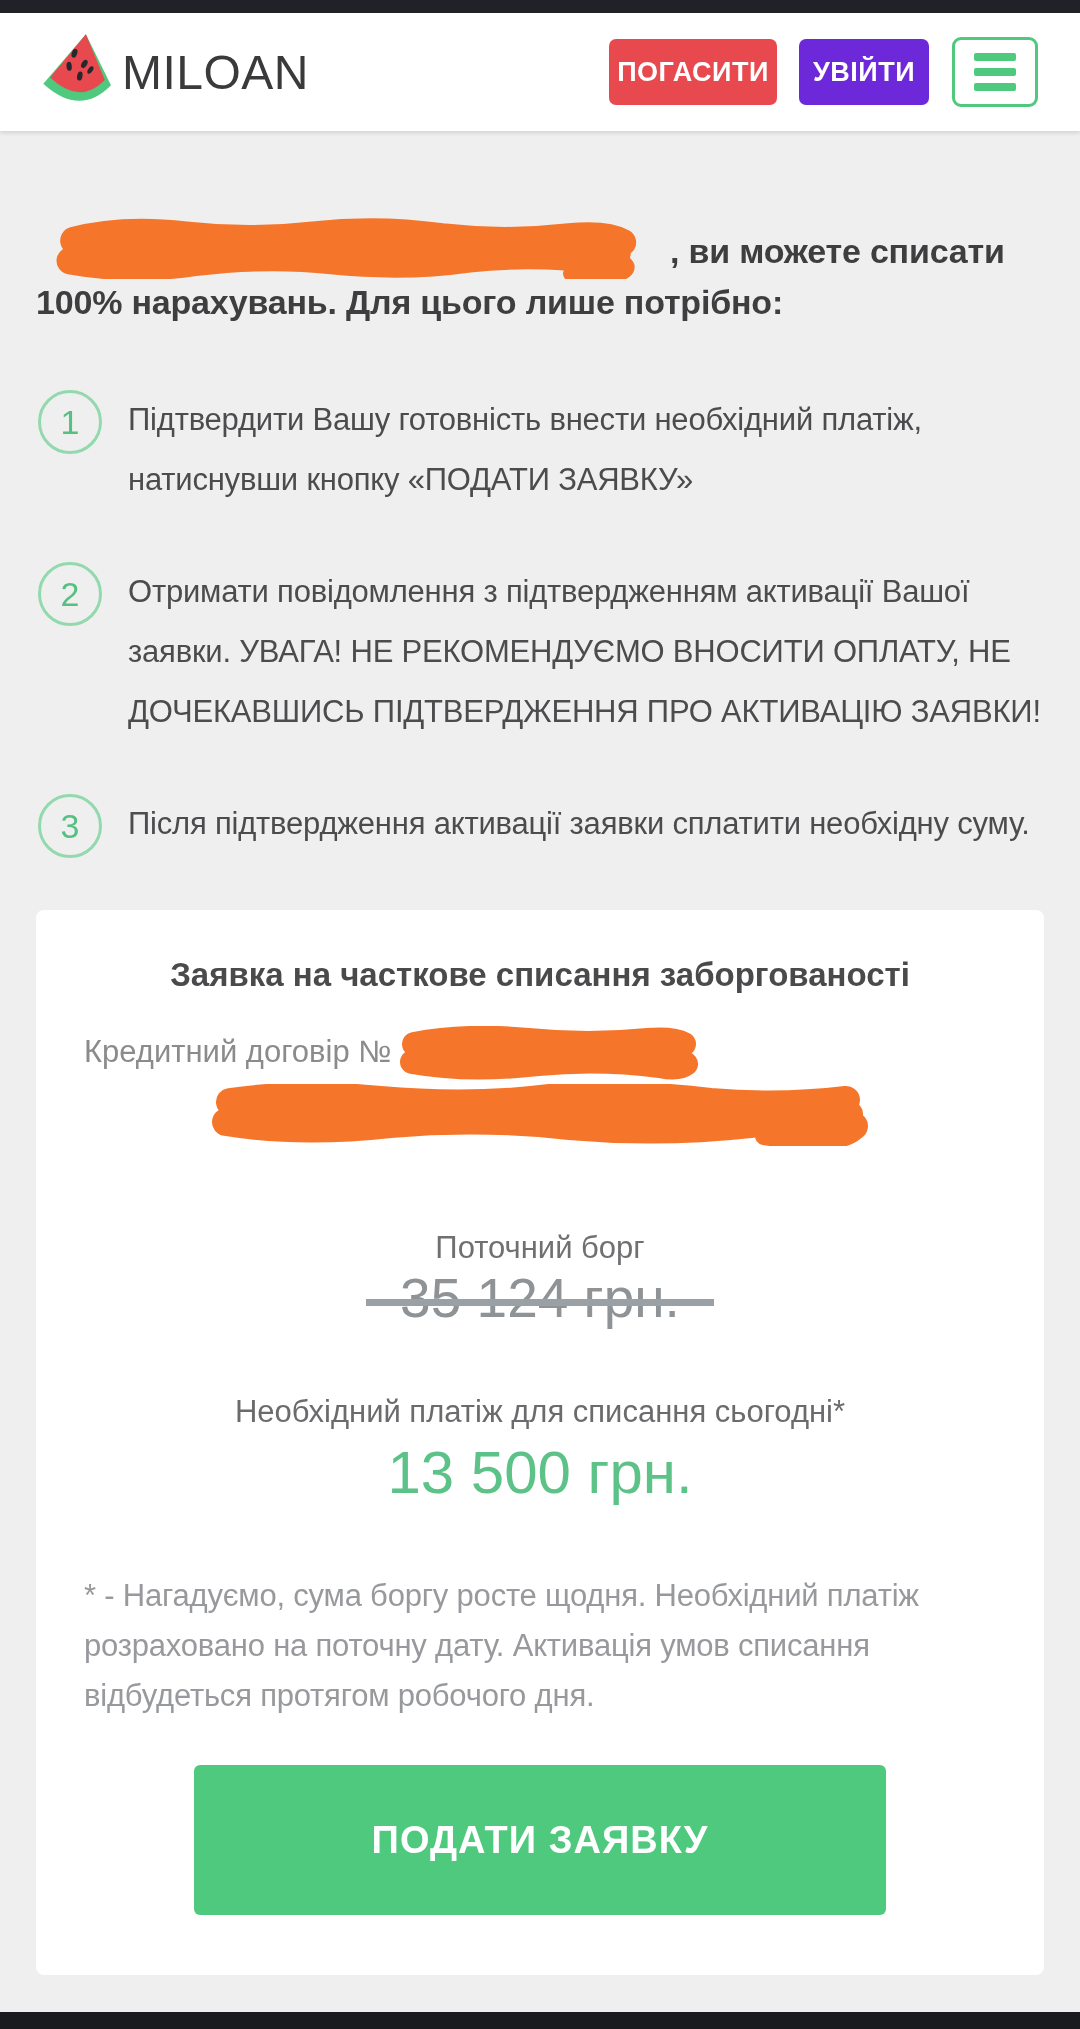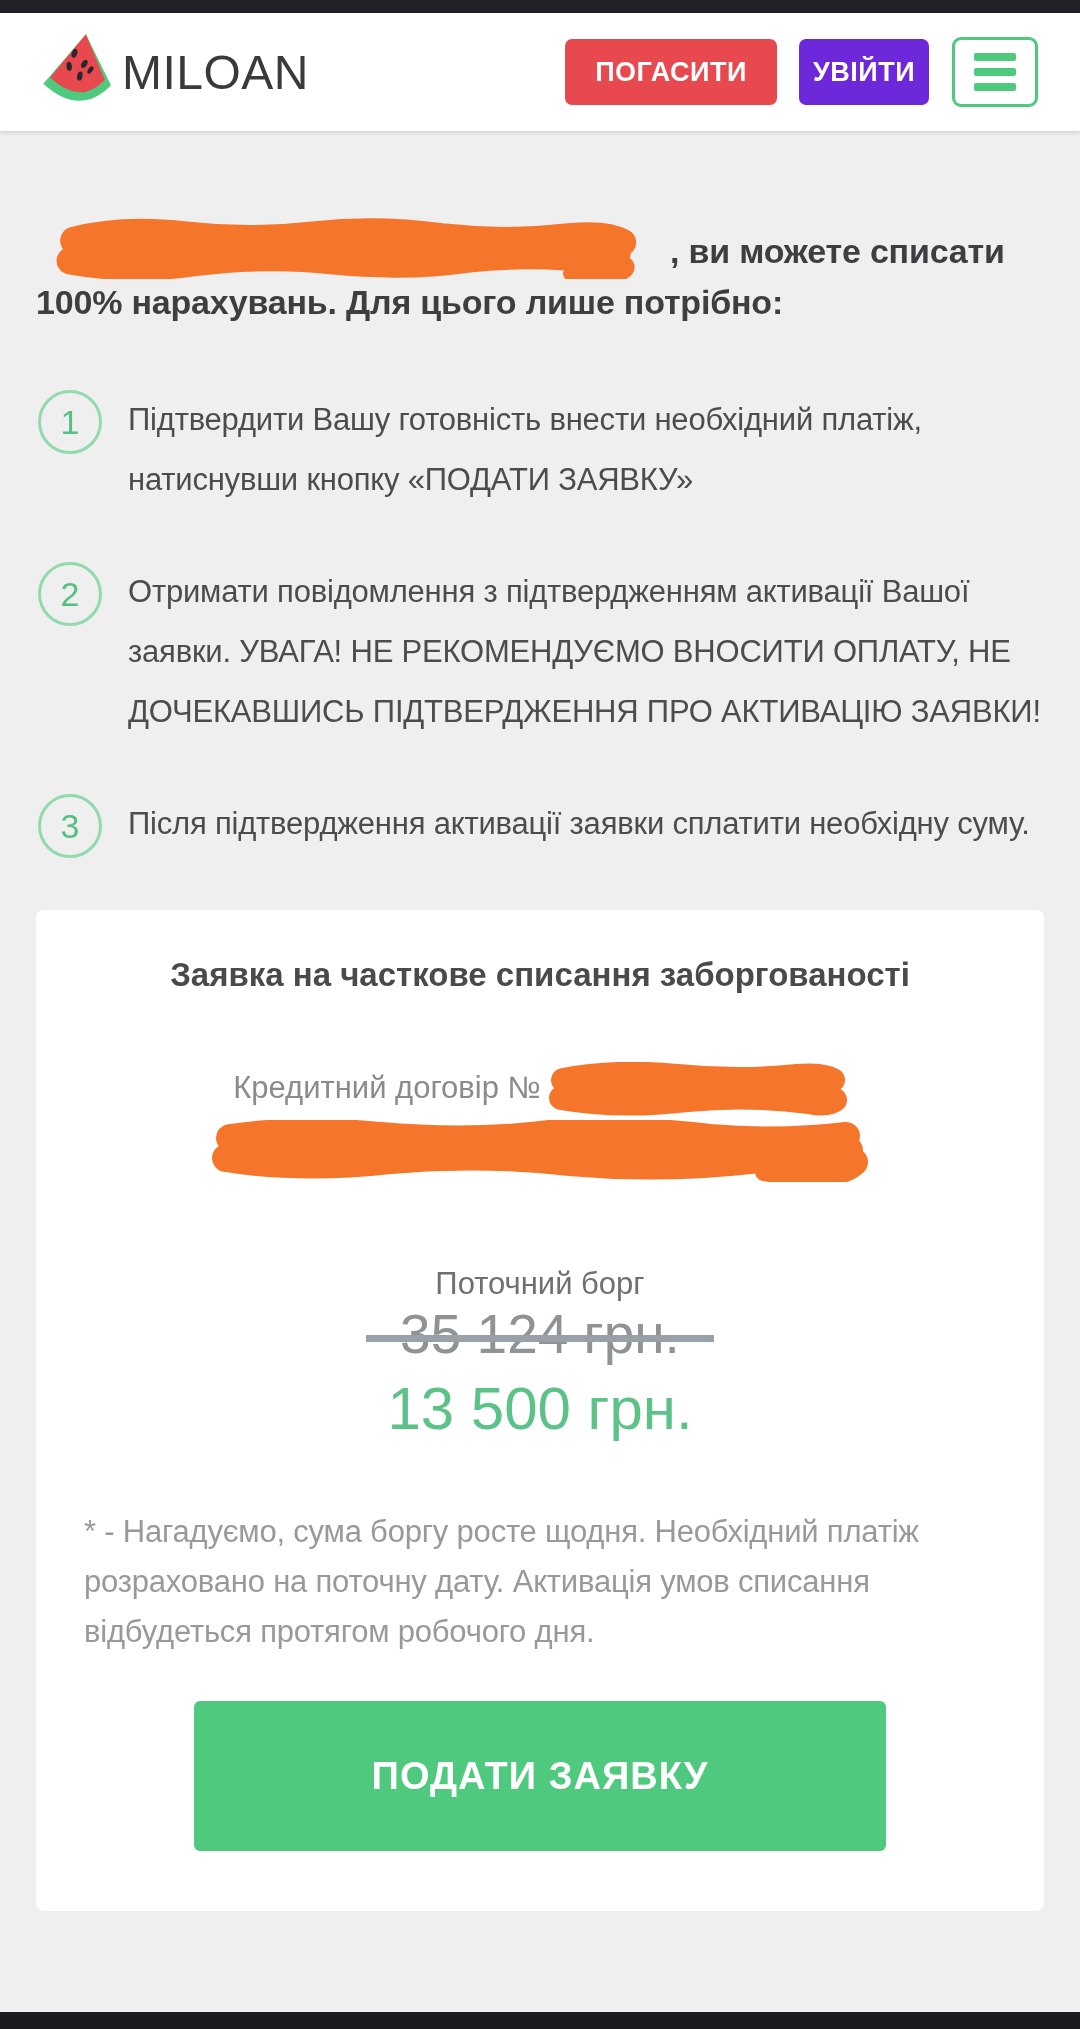--- a/index.html
+++ b/index.html
@@ -11,40 +11,40 @@
   .sysbar-top{height:13px;background:#212227;}
   .sysbar-bottom{position:absolute;left:0;right:0;bottom:0;height:17px;background:#1a1b1f;z-index:9;}
 
   
   header{background:#fff;height:118px;display:flex;align-items:center;
     padding:0 42px 0 38px;box-shadow:0 2px 4px rgba(0,0,0,.12);position:relative;z-index:2;}
   .logo{display:flex;align-items:center;gap:8px;margin-right:auto;text-align:right;}
   .brand{font-size:48px;font-weight:500;color:#3a3a3c;letter-spacing:.5px;}
   .btn{height:66px;border:none;border-radius:7px;color:#fff;font-weight:700;
     font-size:27px;letter-spacing:.5px;font-family:inherit;cursor:pointer;}
-  .btn-repay{background:#e8494e;width:212px;margin-right:22px;}
+  .btn-repay{background:#e8494e;width:168px;margin-right:22px;}
   .btn-login{background:#6d28d9;width:130px;margin-right:23px;}
   .btn-menu{width:86px;height:70px;background:#fff;border:3px solid #4ec97e;border-radius:9px;
     display:flex;flex-direction:column;justify-content:center;align-items:center;gap:7px;cursor:pointer;}
   .btn-menu .bar{width:42px;height:8px;background:#4ec97e;border-radius:2px;}
 
   main{padding:0 36px;}
   .intro{margin:84px 0 0;font-size:34px;line-height:47px;font-weight:700;color:#3e3e40;letter-spacing:-.2px;}
   .scrib-head{display:inline-block;width:640px;height:64px;vertical-align:-16px;margin-left:-6px;}
   .scrib{stroke:#f5762b;fill:none;stroke-linecap:round;stroke-linejoin:round;}
 
   .steps{margin-top:64px;}
   .step{display:flex;margin-bottom:52px;}
   .step-circle{flex:0 0 auto;width:58px;height:58px;border:3px solid #93d9ae;border-radius:50%;
     color:#56c083;font-size:34px;display:flex;align-items:center;justify-content:center;margin:0 26px 0 2px;}
   .step-text{font-size:31px;line-height:60px;color:#4c4c4e;letter-spacing:-.2px;}
 
   .card{background:#fff;border-radius:8px;margin-top:14px;padding:46px 48px 60px;}
   .card-title{text-align:center;font-size:33px;font-weight:700;color:#4a4a4c;margin:0;}
-  .contract{margin-top:68px;text-align:center;font-size:31px;color:#8b8b8d;white-space:nowrap;}
+  .contract{margin-top:32px;text-align:left;font-size:31px;color:#8b8b8d;white-space:nowrap;}
   .scrib-contract{display:inline-block;width:300px;height:56px;vertical-align:-20px;margin-left:6px;}
   .scrib-line2{margin-top:2px;text-align:center;}
   .scrib-line2 svg{width:660px;height:62px;}
 
   .debt-label{margin-top:80px;text-align:center;font-size:31px;color:#707073;}
   .debt-amount-wrap{text-align:center;margin-top:0;}
   .debt-amount{font-size:55px;color:#8f9396;position:relative;display:inline-block;}
   .debt-amount::after{content:"";position:absolute;left:-34px;right:-34px;top:52%;height:7px;background:#9aa1a6;}
 
   .req-label{margin-top:64px;text-align:center;font-size:31px;color:#6b6b6e;}
@@ -129,20 +129,21 @@
           <path class="scrib" stroke-width="26" d="M50 28 Q170 24 290 30 Q410 36 530 28 Q600 24 640 30"></path>
           <path class="scrib" stroke-width="18" d="M630 34 Q660 46 632 54 Q602 60 554 52"></path>
         </svg>
       </div>
 
       <div class="debt-label">Поточний борг</div>
       <div class="debt-amount-wrap">
         <span class="debt-amount">35 124 грн.</span>
       </div>
 
+      <div class="req-label">Необхідний платіж для списання сьогодні*</div>
       <div class="req-value">13 500 грн.</div>
 
       <p class="footnote">* - Нагадуємо, сума боргу росте щодня. Необхідний платіж розраховано на поточну дату. Активація умов списання відбудеться протягом робочого дня.</p>
 
       <button class="submit">ПОДАТИ ЗАЯВКУ</button>
     </section>
   </main>
 
   <div class="sysbar-bottom"></div>
 </div>

